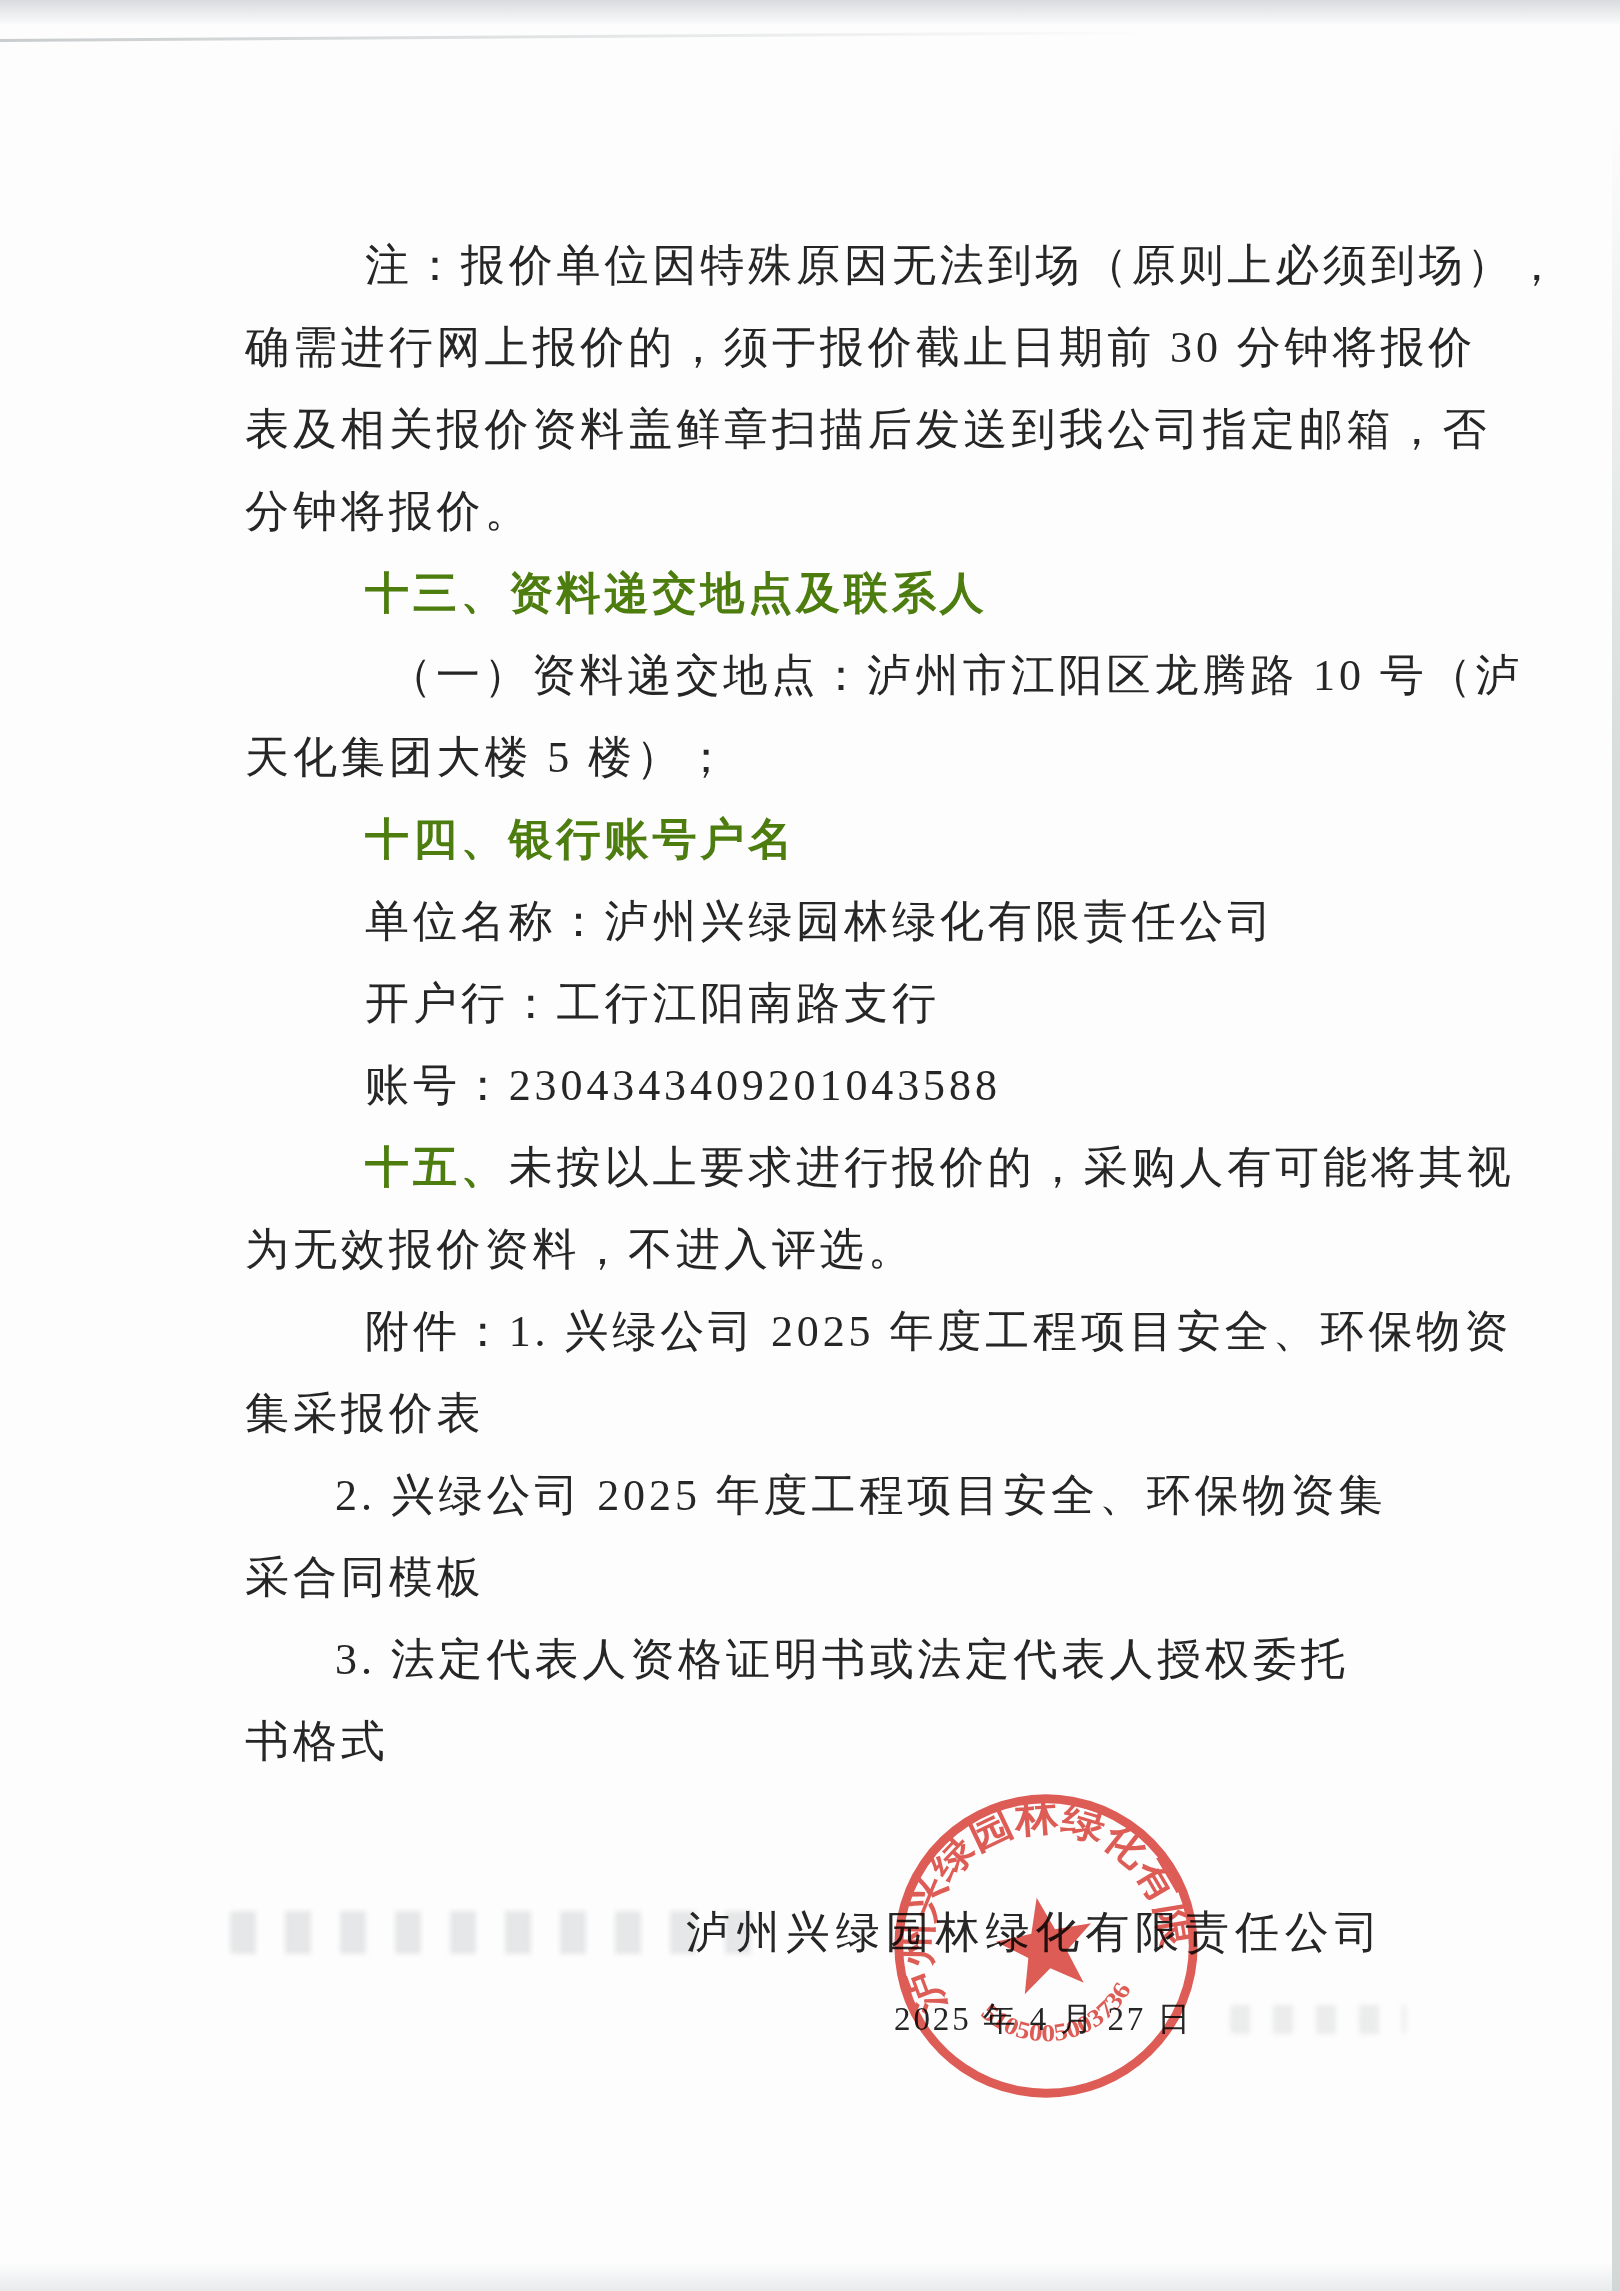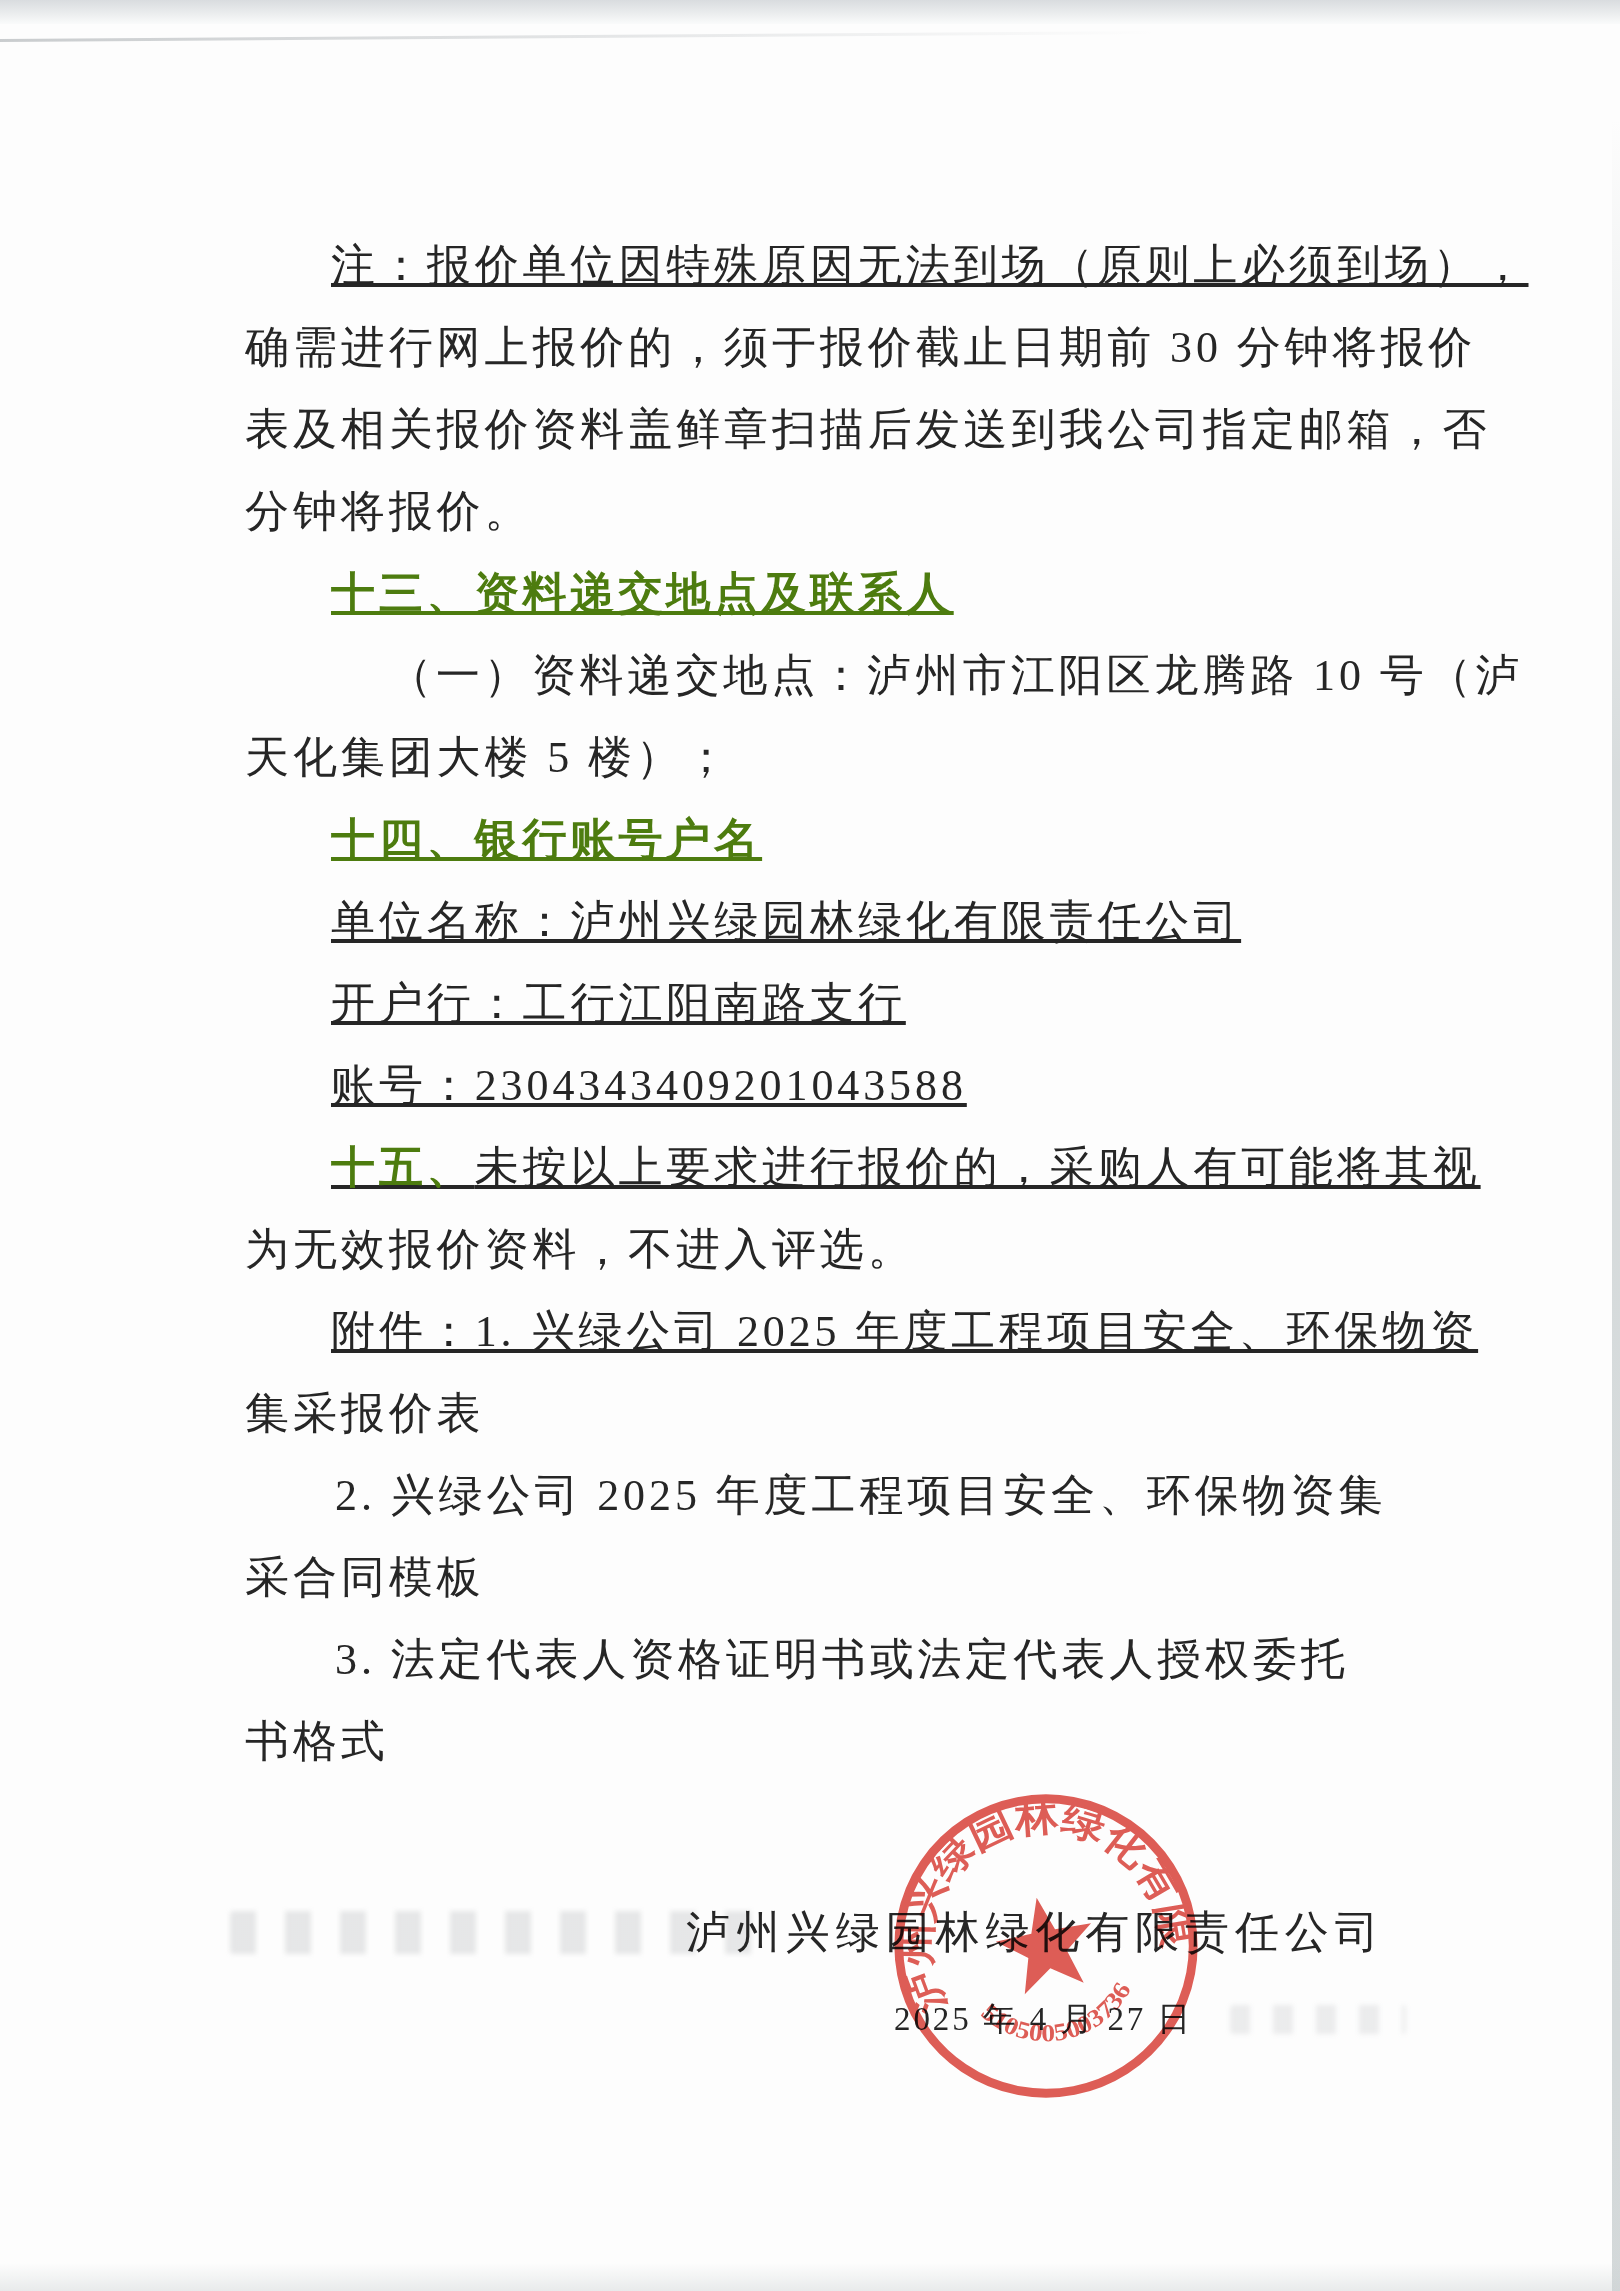--- a/index.html
+++ b/index.html
@@ -15,21 +15,21 @@
     transform:rotate(-0.4deg);transform-origin:left center;}
   .scan-right{position:absolute;top:118px;bottom:0;right:0;width:7.8px;
     background:linear-gradient(180deg,rgba(170,180,182,0),rgba(170,180,182,.45) 30%,rgba(170,180,182,.5));}
   .scan-bottom{position:absolute;left:0;right:0;bottom:0;height:29px;
     background:linear-gradient(0deg,rgba(205,210,212,.45),rgba(255,255,255,0));}
   
   .doc-body{position:absolute;left:245px;top:225px;width:1245px;
     font-size:44px;letter-spacing:3.9px;}
   .line{height:82px;line-height:82px;white-space:nowrap;}
   .line.flush{margin-left:0;}
-  .line.para{margin-left:86px;text-decoration:underline;}
+  .line.para{margin-left:120px;}
   .line.sub{margin-left:143px;}
   .line.item{margin-left:90px;}
   .bold{font-weight:bold;color:#4d7c0f;}
   
   .sig-company{position:absolute;left:686px;top:1911px;font-size:44px;letter-spacing:5.9px;
     line-height:1;white-space:nowrap;}
   .sig-date{position:absolute;left:894px;top:2003px;font-size:33px;letter-spacing:2.9px;
     line-height:1;white-space:nowrap;}
   
   .seal{position:absolute;left:889px;top:1789px;width:314px;height:314px;

